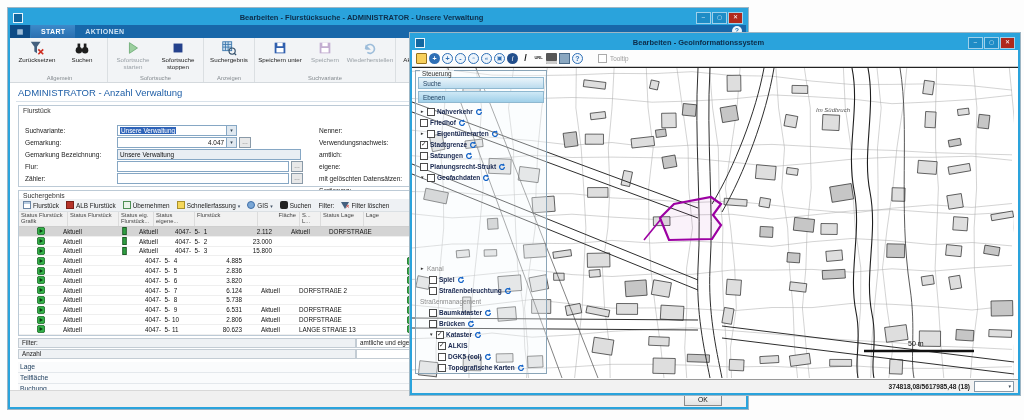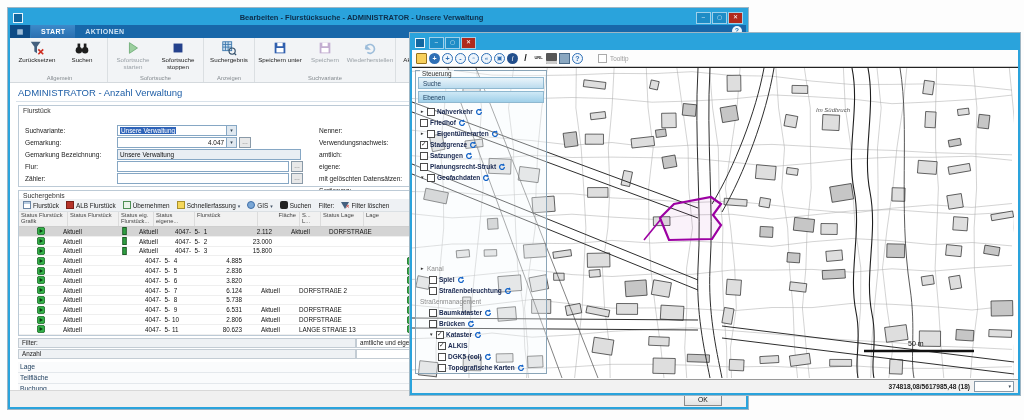--- a/index.html
+++ b/index.html
@@ -742,20 +742,21 @@
     </div>
 
     <div class="lw-footer">
       <div class="okbtn">OK</div>
     </div>
   </div>
 
   <div class="win" id="w-gis">
     <div class="titlebar">
       <span class="win-icon"></span>
+      <span class="title-text">Bearbeiten - Geoinformationssystem</span>
       <span class="winbtns">
         <span class="wbtn min"></span>
         <span class="wbtn max"></span>
         <span class="wbtn close"></span>
       </span>
     </div>
     <div class="gis-toolbar">
       <span style="display:flex;align-items:center;">
 
       <span class="tbi open-folder"></span>

